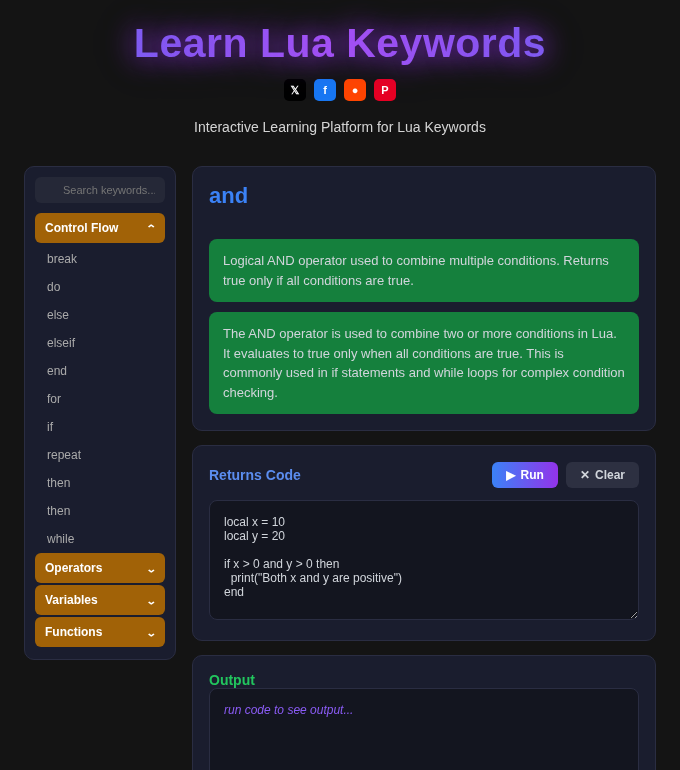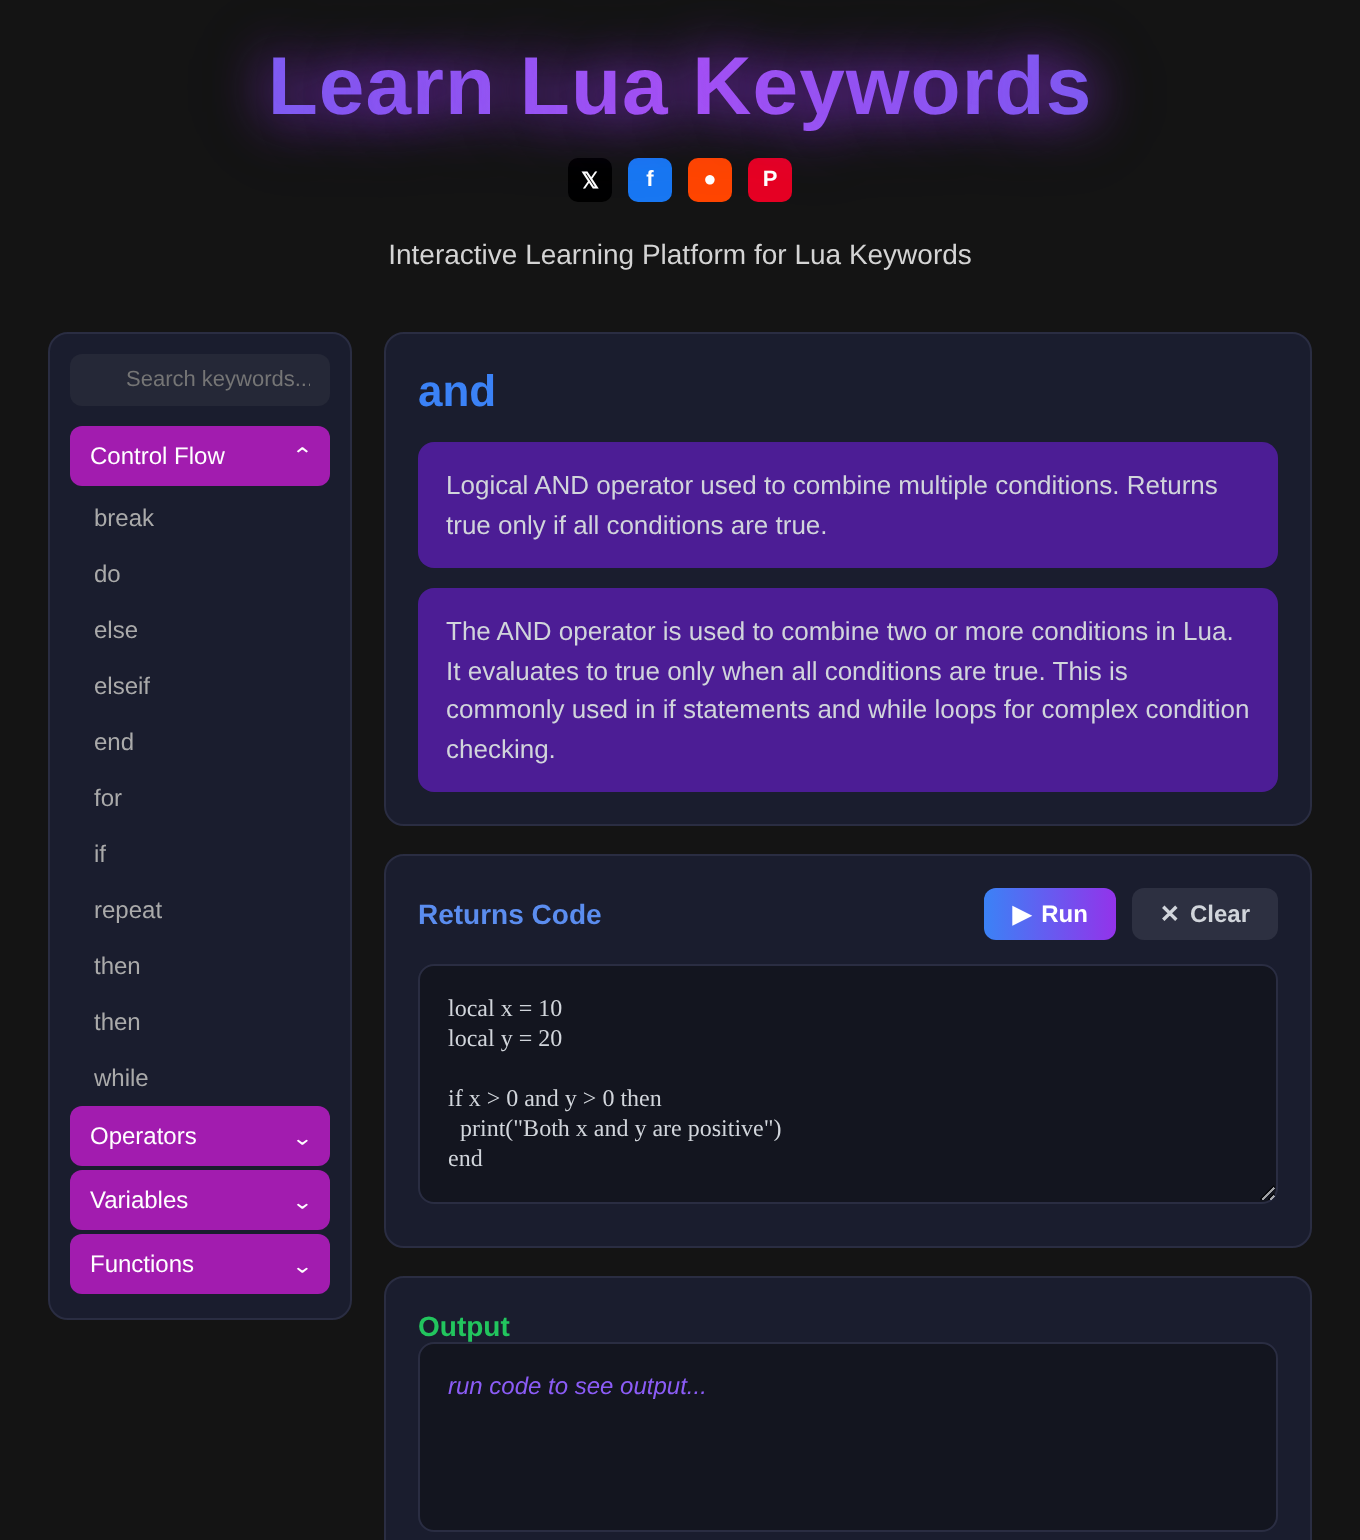--- a/index.html
+++ b/index.html
@@ -86,25 +86,25 @@
     }
     .search-icon {
       position: absolute;
       left: 8px;
       top: 50%;
       transform: translateY(-50%);
       color: #888;
       font-size: 12px;
     }
     .category-header {
-      background: #a21caf;
+      background: #a16207;
       padding: 8px 10px;
       border-radius: 6px;
       font-size: 12px;
-      font-weight: 400;
+      font-weight: 700;
       color: #fff;
       cursor: pointer;
       display: flex;
       justify-content: space-between;
       align-items: center;
       margin-bottom: 2px;
     }
     .chevron {
       font-size: 10px;
       transform: scaleX(1.3);
@@ -125,24 +125,24 @@
     .panel {
       background: #1a1d2e;
       border: 1px solid #2a2d42;
       border-radius: 10px;
       padding: 16px;
     }
     .keyword-title {
       color: #3b82f6;
       font-size: 22px;
       font-weight: 800;
-      margin-bottom: 12px;
+      margin-bottom: 30px;
     }
     .description-box {
-      background: #4c1d95;
+      background: #15803d;
       border-radius: 8px;
       padding: 12px 14px;
       font-size: 13px;
       color: #d1d5db;
       line-height: 1.5;
       margin-bottom: 10px;
     }
     .section-header {
       display: flex;
       justify-content: space-between;
@@ -180,21 +180,21 @@
     }
     .btn-clear {
       background: #2d3041;
       color: #d1d5db;
     }
     .code-area {
       background: #13151f;
       border: 1px solid #2a2d42;
       border-radius: 8px;
       padding: 14px;
-      font-family: Liberation Serif, serif;
+      font-family: Liberation Sans, sans-serif;
       font-size: 12px;
       color: #d1d5db;
       white-space: pre;
       min-height: 120px;
       resize: both;
       overflow: auto;
       width: 100%;
     }
     .output-area {
       background: #13151f;

